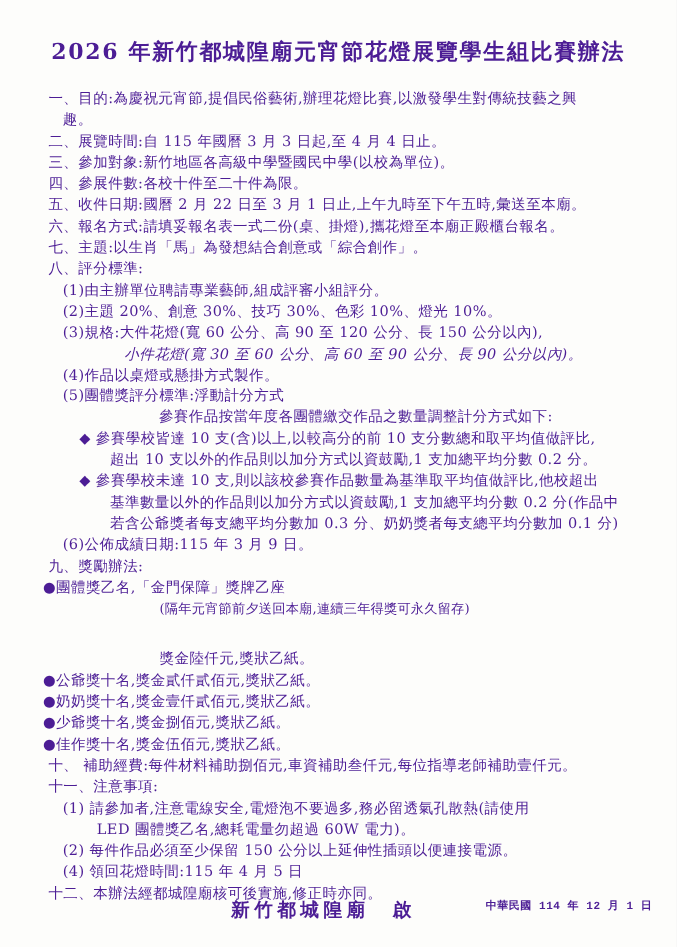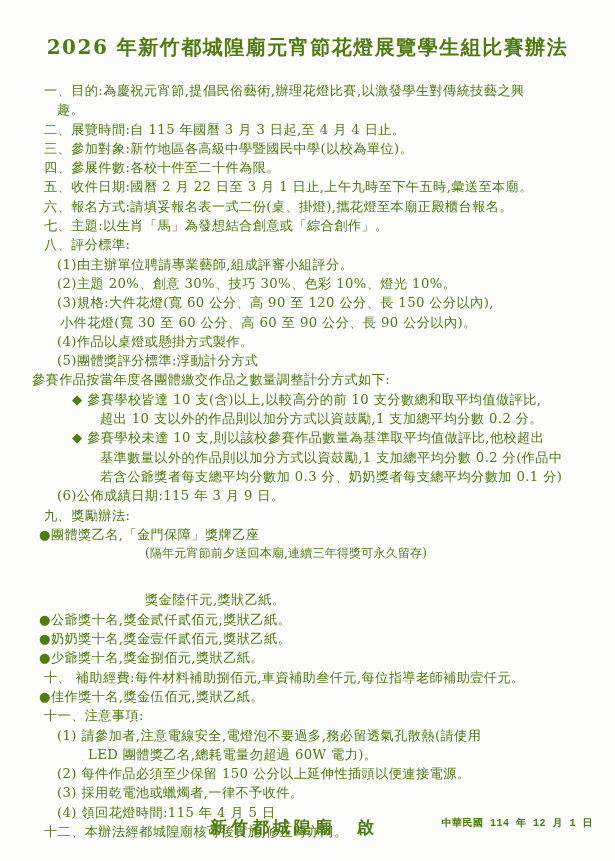--- a/index.html
+++ b/index.html
@@ -7,21 +7,21 @@
     width: 615px;
     background: #e9e9e9;
     font-family: "DejaVu Serif", "Liberation Serif", serif;
   }
   .page {
     position: relative;
     width: 615px;
     height: 861px;
     margin: 0 auto;
     background: #fdfdfb;
-    color: #4d7c0f;
+    color: #4c1d95;
     overflow: hidden;
     box-sizing: border-box;
   }
   .doc-title {
     text-align: center;
     font-size: 20px;
     font-weight: bold;
     padding-top: 34px;
     letter-spacing: 1.5px;
   }
@@ -29,25 +29,25 @@
     margin-top: 20px;
     font-size: 13.2px;
     line-height: 19.3px;
     letter-spacing: 0.4px;
   }
   .line { white-space: nowrap; }
   
   .i0  { margin-left: 44px;  }   
   .i1  { margin-left: 57px;  }   
   .i1b { margin-left: 39px;  }   
-  .i2  { margin-left: 32px;  }   
+  .i2  { margin-left: 32px; text-align: center;  }   
   .i2d { margin-left: 72px;  }   
   .i2L { margin-left: 88px;  }   
   .i3  { margin-left: 100px; }   
-  .i4  { margin-left: 60px; }   
+  .i4  { margin-left: 113px; font-style: italic; }   
   .i5  { margin-left: 145px; margin-top: 27px; }   
   .i5s { margin-left: 145px; font-size: 12px; letter-spacing: 0.2px; }
   .doc-footer {
     position: absolute;
     left: 0; right: 0;
     top: 816px;
     height: 30px;
     font-family: Liberation Mono, monospace;
   }
   .footer-signature {
@@ -99,27 +99,26 @@
       <div class="line i3">基準數量以外的作品則以加分方式以資鼓勵,1 支加總平均分數 0.2 分(作品中</div>
       <div class="line i3">若含公爺獎者每支總平均分數加 0.3 分、奶奶獎者每支總平均分數加 0.1 分)</div>
       <div class="line i1">(6)公佈成績日期:115 年 3 月 9 日。</div>
       <div class="line i0">九、獎勵辦法:</div>
       <div class="line i1b">●團體獎乙名,「金門保障」獎牌乙座</div>
       <div class="line i5s">(隔年元宵節前夕送回本廟,連續三年得獎可永久留存)</div>
       <div class="line i5">獎金陸仟元,獎狀乙紙。</div>
       <div class="line i1b">●公爺獎十名,獎金貳仟貳佰元,獎狀乙紙。</div>
       <div class="line i1b">●奶奶獎十名,獎金壹仟貳佰元,獎狀乙紙。</div>
       <div class="line i1b">●少爺獎十名,獎金捌佰元,獎狀乙紙。</div>
+      <div class="line i1b">●佳作獎十名,獎金伍佰元,獎狀乙紙。</div>
       <div class="line i0">十、 補助經費:每件材料補助捌佰元,車資補助叁仟元,每位指導老師補助壹仟元。</div>
-      <div class="line i1b">●佳作獎十名,獎金伍佰元,獎狀乙紙。</div>
       <div class="line i0">十一、注意事項:</div>
       <div class="line i1">(1) 請參加者,注意電線安全,電燈泡不要過多,務必留透氣孔散熱(請使用</div>
       <div class="line i2L">LED 團體獎乙名,總耗電量勿超過 60W 電力)。</div>
       <div class="line i1">(2) 每件作品必須至少保留 150 公分以上延伸性插頭以便連接電源。</div>
-      <div class="line i1">(3) 採用乾電池或蠟燭者,一律不予收件。</div>
       <div class="line i1">(4) 領回花燈時間:115 年 4 月 5 日</div>
       <div class="line i0">十二、本辦法經都城隍廟核可後實施,修正時亦同。</div>
     </div>
 
   <div class="doc-footer">
     <div class="footer-signature">新竹都城隍廟　啟</div>
     <div class="footer-date">中華民國 114 年 12 月 1 日</div>
   </div>
 </div>
 

